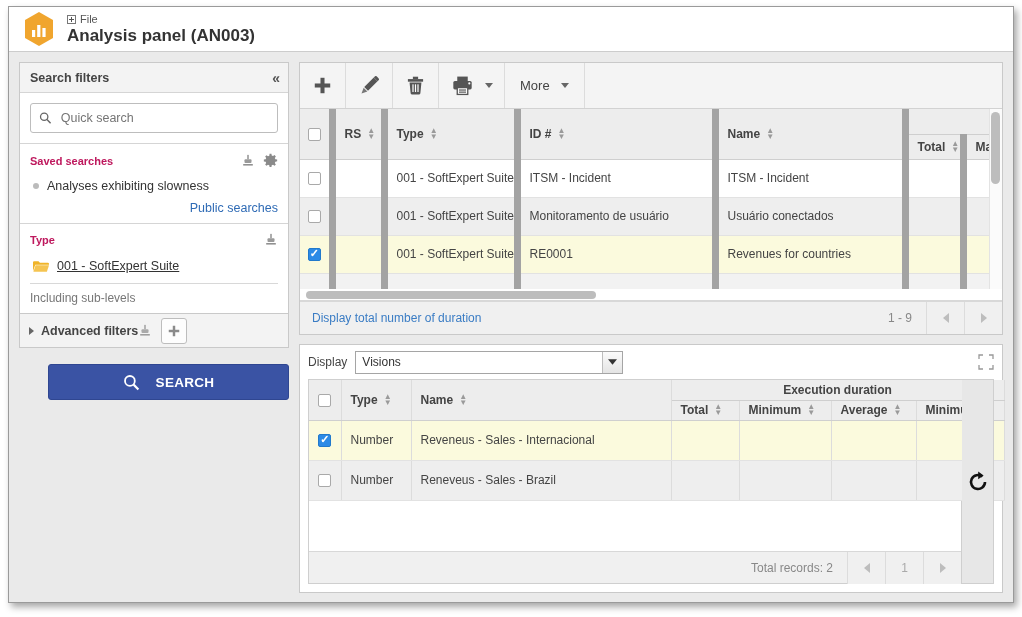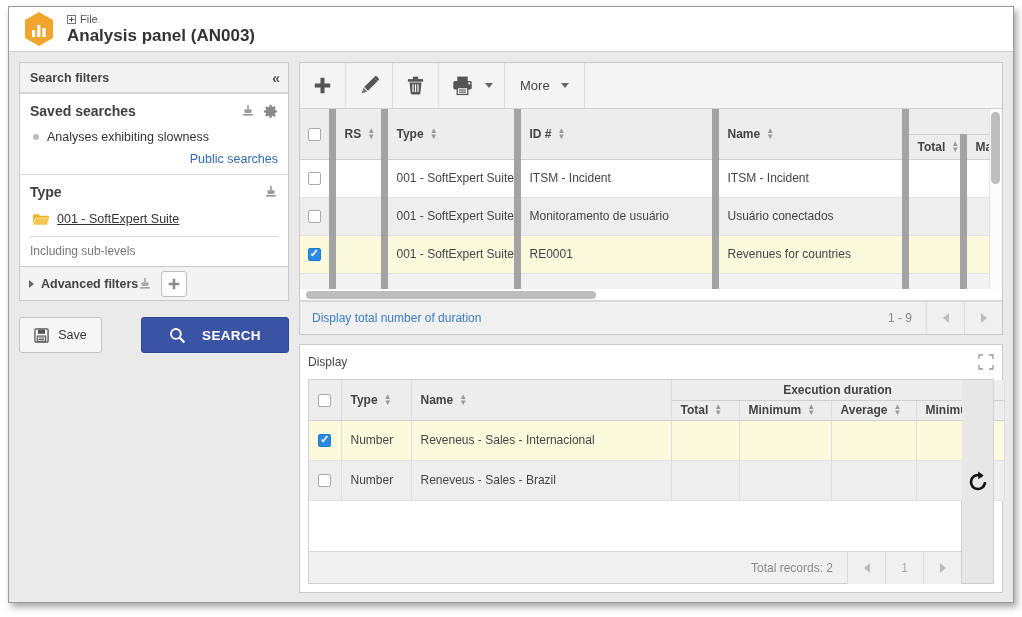--- a/index.html
+++ b/index.html
@@ -83,21 +83,21 @@
   .quick-search input {
     border:none; outline:none; font-size:12.5px; color:#9a9a9a;
     font-family:"Liberation Sans", sans-serif; width:100%; background:transparent;
   }
   .sec {
     border-top:1px solid #d5d5d5;
     padding: 9px 10px 8px 10px;
   }
   .sec-head {
     display:flex; align-items:center; justify-content:space-between;
-    font-size: 14px; font-weight:bold; color:#404040;
+    font-size: 11px; font-weight:bold; color:#be185d;
   }
   .sec-icons { display:flex; gap:8px; align-items:center;}
   .saved-item {
     display:flex; align-items:center; gap:8px;
     font-size:12.5px; color:#333; margin-top:11px; padding-left:3px;
   }
   .bullet { width:6px; height:6px; border-radius:50%; background:#bbb; flex:0 0 auto;}
   .pub {
     text-align:right; color:#2f6bb5; font-size:12.5px;
     margin-top:8px; text-decoration:none; display:block;
@@ -281,20 +281,29 @@
 
   <div class="body-area">
 
     <div class="sidebar">
       <div class="panel">
         <div class="panel-head">
           <span>Search filters</span>
           <span class="chev">«</span>
         </div>
 
+        <div class="search-wrap">
+          <div class="quick-search">
+            <svg width="14" height="14" viewBox="0 0 16 16">
+              <circle cx="6.5" cy="6.5" r="4.6" fill="none" stroke="#666" stroke-width="1.6"></circle>
+              <line x1="10" y1="10" x2="14.5" y2="14.5" stroke="#666" stroke-width="1.8"></line>
+            </svg>
+            <input type="text" placeholder="Quick search" style="">
+          </div>
+        </div>
 
         <div class="sec">
           <div class="sec-head">
             <span>Saved searches</span>
             <span class="sec-icons">
               <svg width="14" height="14" viewBox="0 0 16 16">
                 <rect x="7.2" y="1" width="1.6" height="5" fill="#8a8a8a"></rect>
                 <rect x="4" y="6" width="8" height="4.2" rx="1" fill="#9a9a9a"></rect>
                 <rect x="2.5" y="11.5" width="11" height="1.7" fill="#8a8a8a"></rect>
               </svg>
@@ -345,30 +354,20 @@
           <span class="plus-btn">
             <svg width="14" height="14" viewBox="0 0 16 16">
               <rect x="6.6" y="2" width="2.8" height="12" fill="#8a8a8a"></rect>
               <rect x="2" y="6.6" width="12" height="2.8" fill="#8a8a8a"></rect>
             </svg>
           </span>
         </div>
       </div>
 
       <div class="btn-row">
-        <div class="btn-save">
-          <svg width="15" height="15" viewBox="0 0 16 16">
-            <rect x="1" y="1" width="14" height="14" rx="1" fill="none" stroke="#555" stroke-width="1.4"></rect>
-            <rect x="4.2" y="1.6" width="7.6" height="4.6" fill="#555"></rect>
-            <rect x="3.6" y="8.6" width="8.8" height="5.6" fill="none" stroke="#555" stroke-width="1.2"></rect>
-            <line x1="5" y1="10.6" x2="11" y2="10.6" stroke="#555" stroke-width="1"></line>
-            <line x1="5" y1="12.3" x2="11" y2="12.3" stroke="#555" stroke-width="1"></line>
-          </svg>
-          <span>Save</span>
-        </div>
         <div class="btn-search">
           <svg width="17" height="17" viewBox="0 0 16 16">
             <circle cx="6.5" cy="6.5" r="4.6" fill="none" stroke="#fff" stroke-width="1.7"></circle>
             <line x1="10" y1="10" x2="14.5" y2="14.5" stroke="#fff" stroke-width="2"></line>
           </svg>
           <span>SEARCH</span>
         </div>
       </div>
     </div>
 
@@ -552,20 +551,28 @@
             <span class="pg-btn">
                 <span class="arr-r"></span>
               </span>
           </div>
         </div>
       </div>
 
       <div class="lower">
         <div class="disp-bar">
           <span class="disp-label">Display</span>
+          <div class="sel-box">
+            <span>Visions</span>
+            <span class="sel-arrow">
+              <svg width="9" height="6" viewBox="0 0 10 6">
+                  <path d="M0 0h10L5 6z" fill="#333"></path>
+                </svg>
+            </span>
+          </div>
           <span class="expand-ico">
             <svg width="16" height="16" viewBox="0 0 16 16">
               <path d="M1 5V1h4M11 1h4v4M15 11v4h-4M5 15H1v-4" fill="none" stroke="#999" stroke-width="1.3"></path>
             </svg>
           </span>
         </div>
 
         <div class="lower-body">
           <div class="lower-tbl">
             <table class="grid2">

